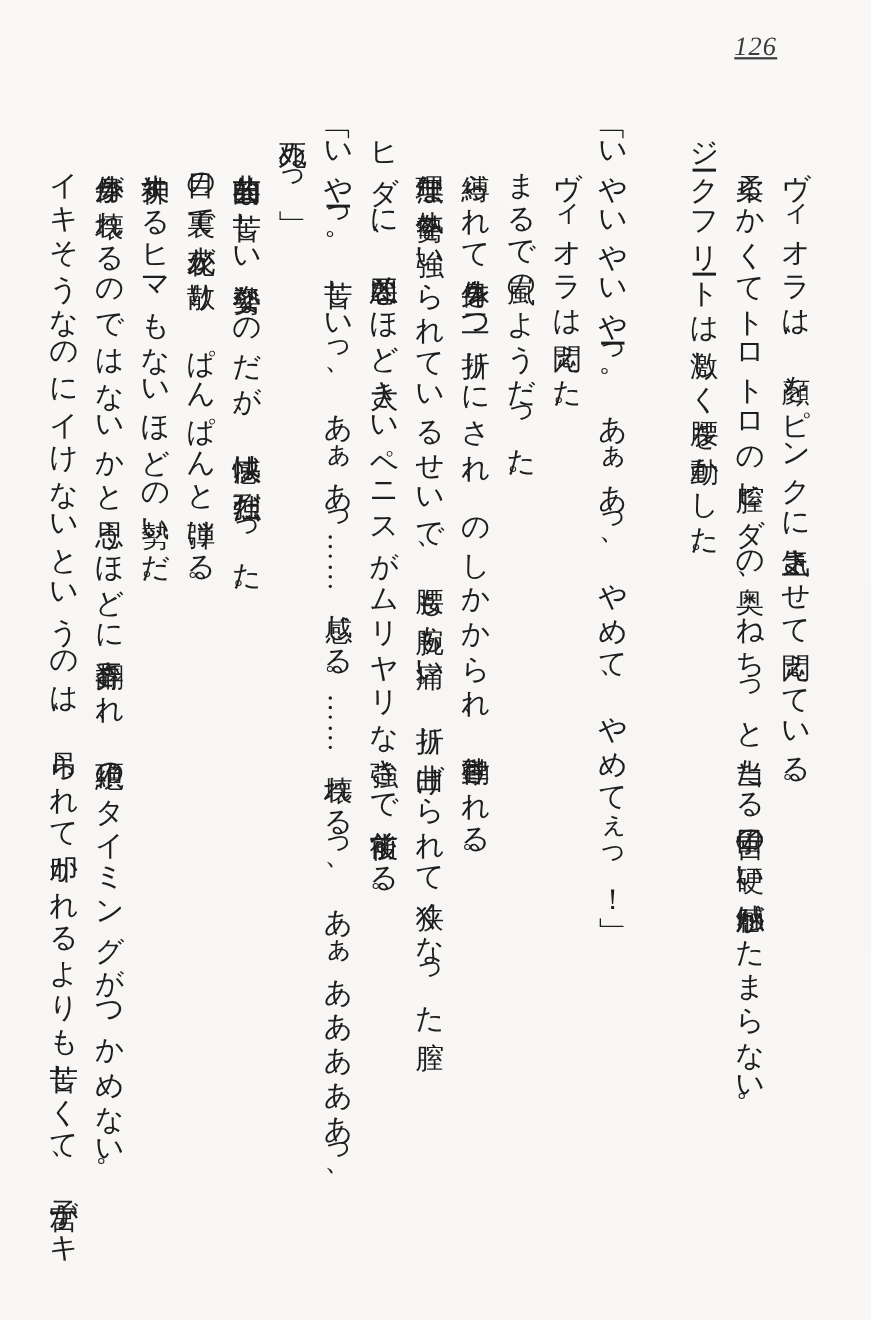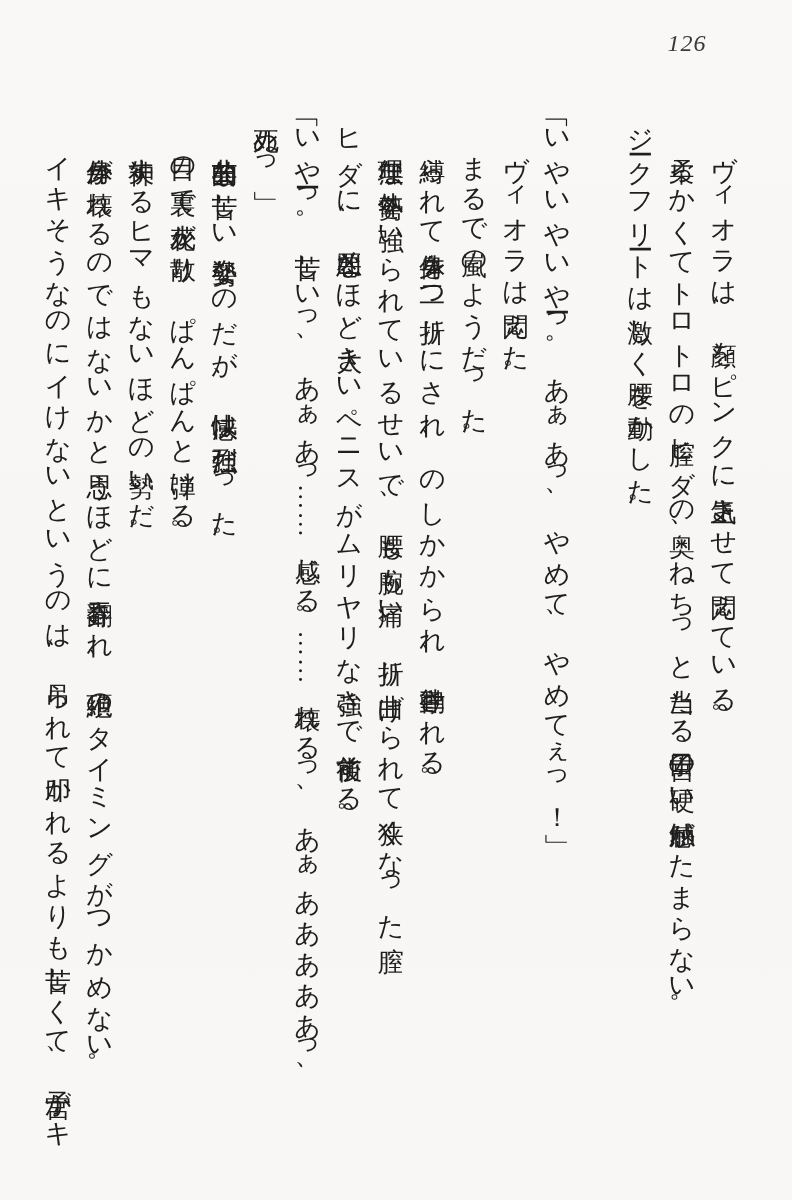--- a/index.html
+++ b/index.html
@@ -22,20 +22,21 @@
   .page-number {
     position: absolute;
     top: 30px;
     left: 650px;
     width: 74px;
     text-align: center;
     font-size: 24px;
     font-style: italic;
     color: #3a3a3a;
     letter-spacing: 1px;
+    text-decoration: underline;
   }
   .text-block {
     position: absolute;
     top: 110px;
     left: 36px;
     width: 708px;
     height: 1060px;
     writing-mode: vertical-rl;
     text-orientation: mixed;
     font-size: 26px;

